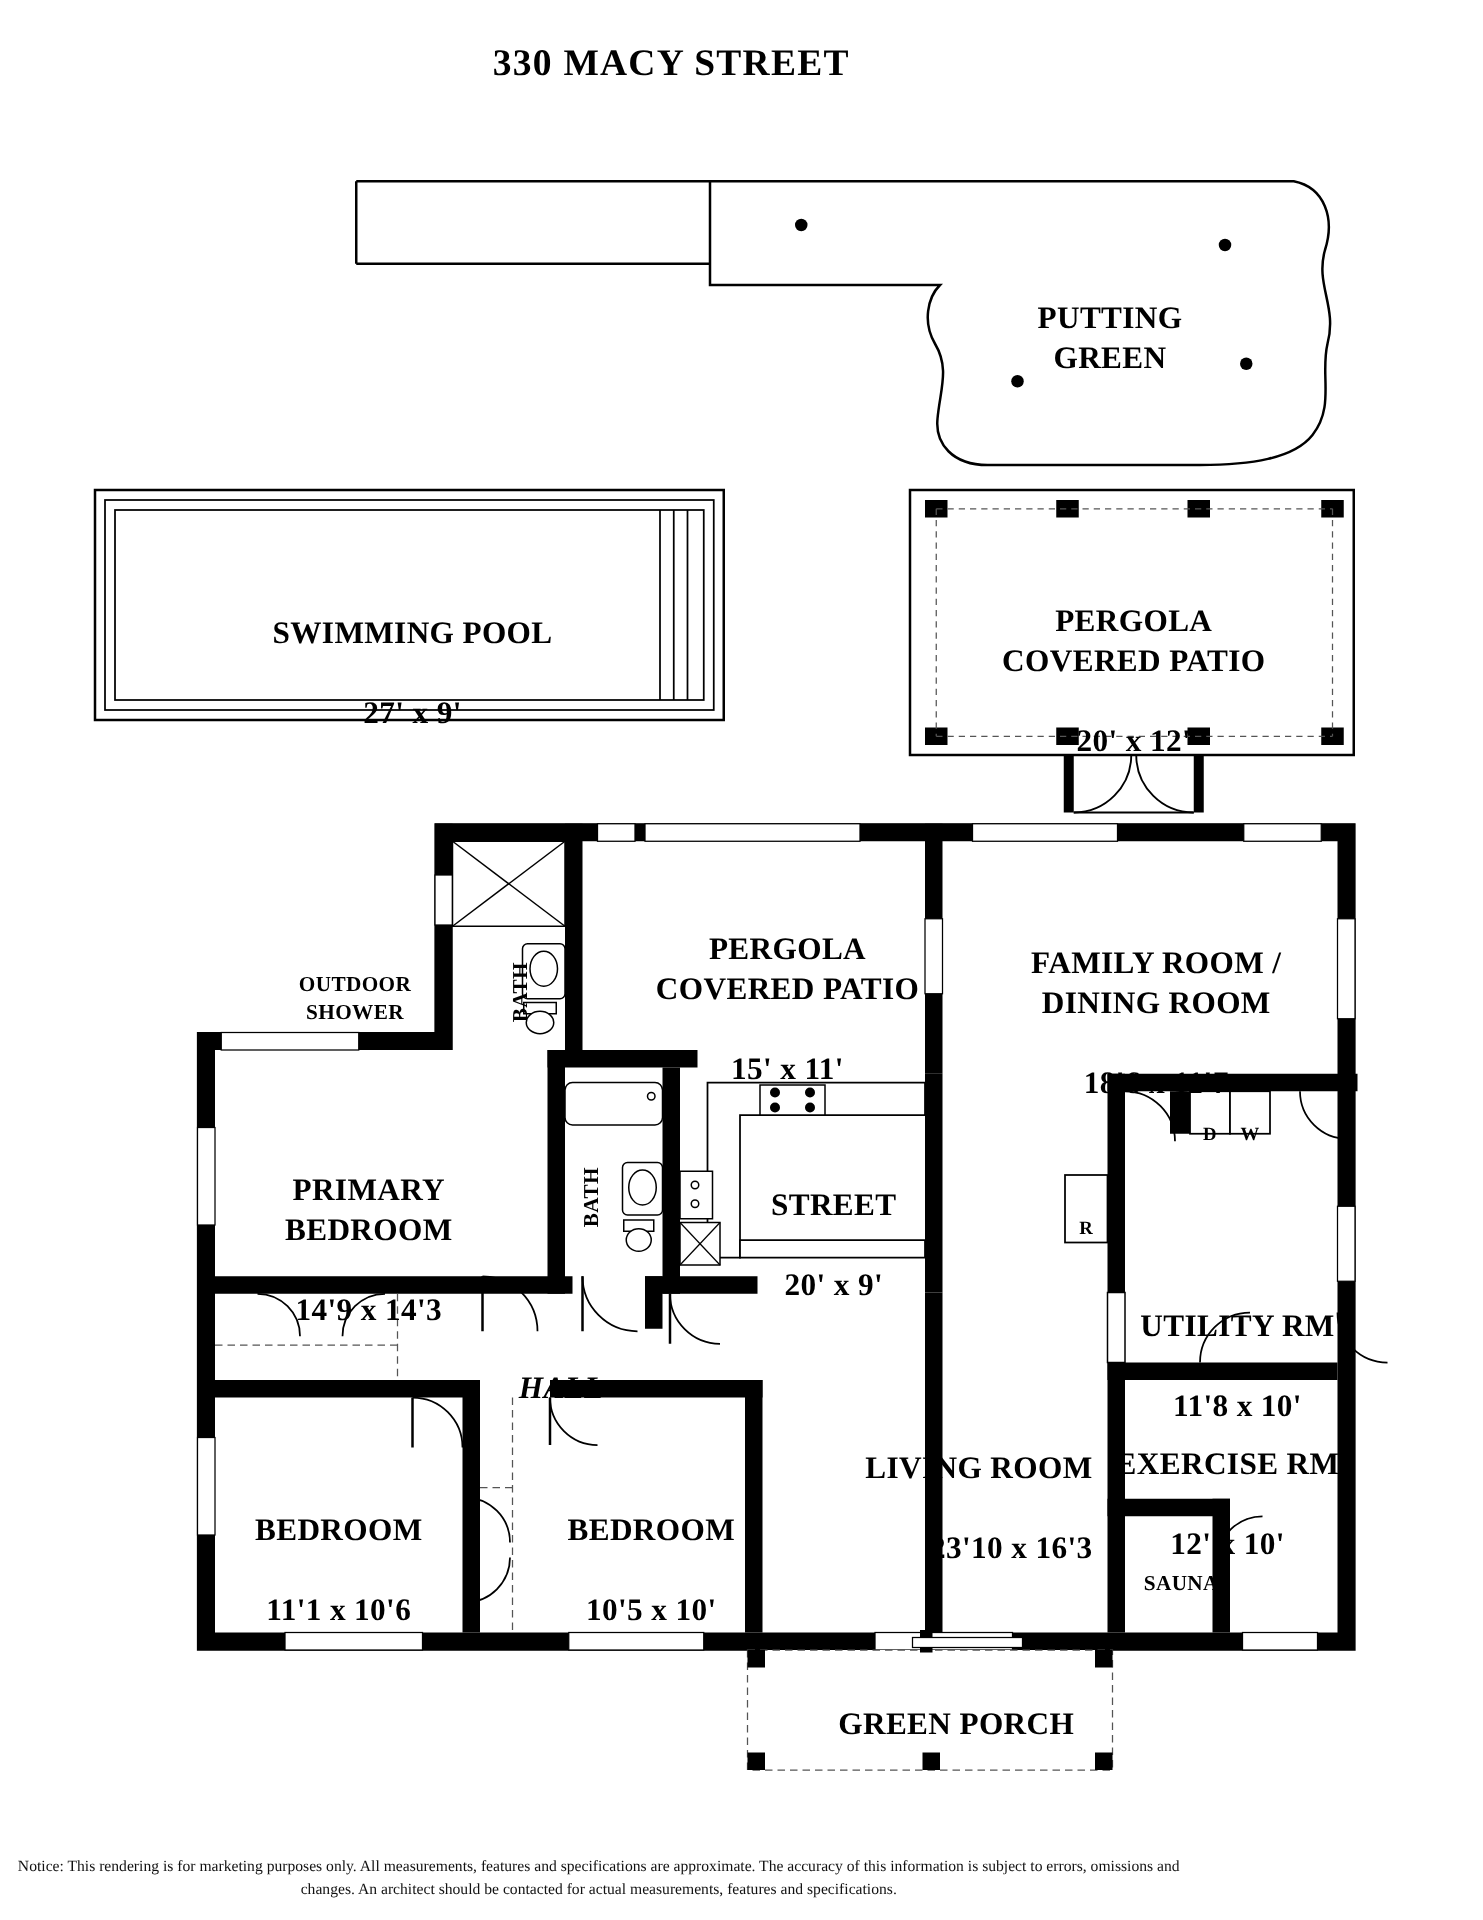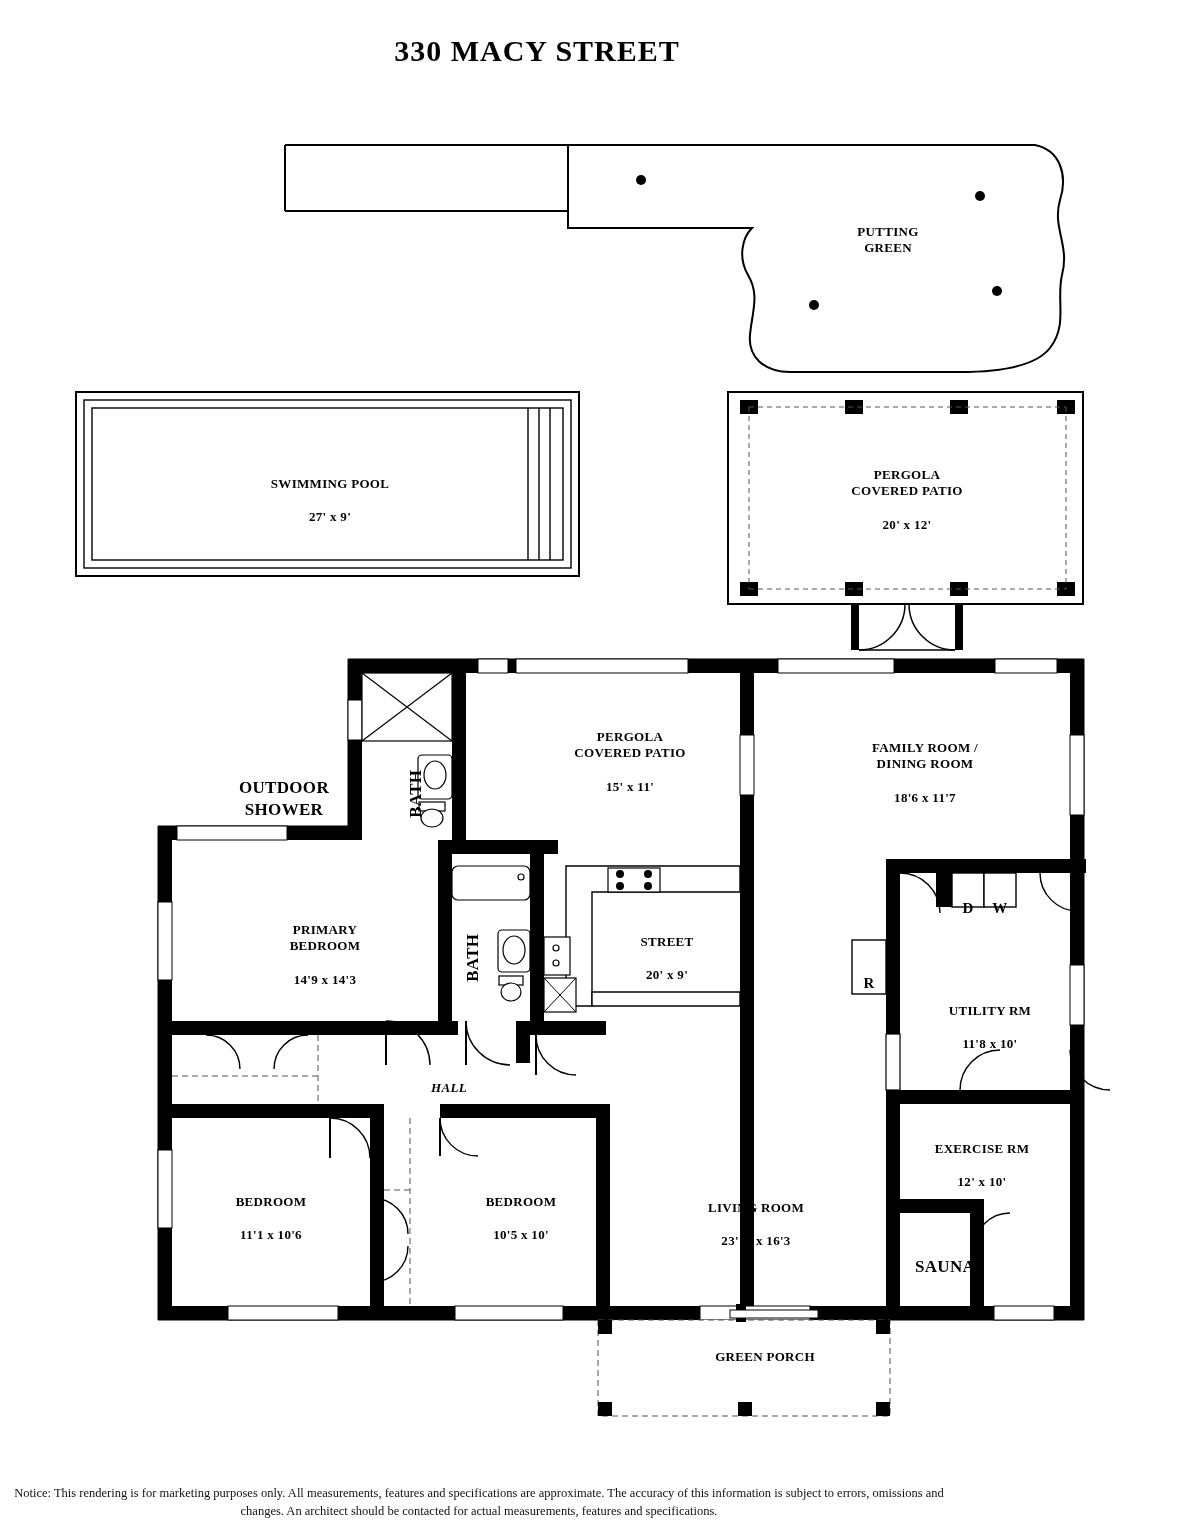--- a/index.html
+++ b/index.html
@@ -28,21 +28,21 @@
   .floorplan {
     position: absolute;
     top: 0;
     left: 0;
     width: 1186px;
     height: 1536px;
   }
   .label {
     position: absolute;
     text-align: center;
-    font-size: 13px;
+    font-size: 25px;
     font-weight: bold;
     line-height: 1.28;
     letter-spacing: 0.3px;
     white-space: pre-line;
   }
   .label.sm {
     font-size: 17px;
   }
   .label.xs {
     font-size: 15px;
@@ -309,51 +309,51 @@
 </div>
 
 <div class="label sm vert" style="left:357px; top:772px; width:96px;">
   <span>BATH</span>
 </div>
 
 <div class="label sm vert" style="left:414px; top:936px; width:96px;">
   <span>BATH</span>
 </div>
 
-<div class="label" style="left:200px; top:905px; width:250px;">
+<div class="label" style="left:170px; top:905px; width:250px;">
   <span>PRIMARY
 BEDROOM</span><br>
   <span>14'9 x 14'3</span>
 </div>
 
 <div class="label" style="left:572px; top:917px; width:190px;">
   <span>STREET</span><br>
   <span>20' x 9'</span>
 </div>
 
-<div class="label" style="left:900px; top:986px; width:180px;">
+<div class="label" style="left:900px; top:1014px; width:180px;">
   <span>UTILITY RM</span><br>
   <span>11'8 x 10'</span>
 </div>
 
 <div class="label" style="left:389px; top:1063px; width:120px;font-style:italic;">
   <span>HALL</span>
 </div>
 
 <div class="label" style="left:178px; top:1177px; width:186px;">
   <span>BEDROOM</span><br>
   <span>11'1 x 10'6</span>
 </div>
 
 <div class="label" style="left:428px; top:1177px; width:186px;">
   <span>BEDROOM</span><br>
   <span>10'5 x 10'</span>
 </div>
 
-<div class="label" style="left:638px; top:1183px; width:236px;">
+<div class="label" style="left:638px; top:1127px; width:236px;text-align:right;">
   <span>LIVING ROOM</span><br>
   <span>23'10 x 16'3</span>
 </div>
 
 <div class="label" style="left:890px; top:1124px; width:184px;">
   <span>EXERCISE RM</span><br>
   <span>12' x 10'</span>
 </div>
 
 <div class="label sm" style="left:890px; top:1234px; width:110px;">

